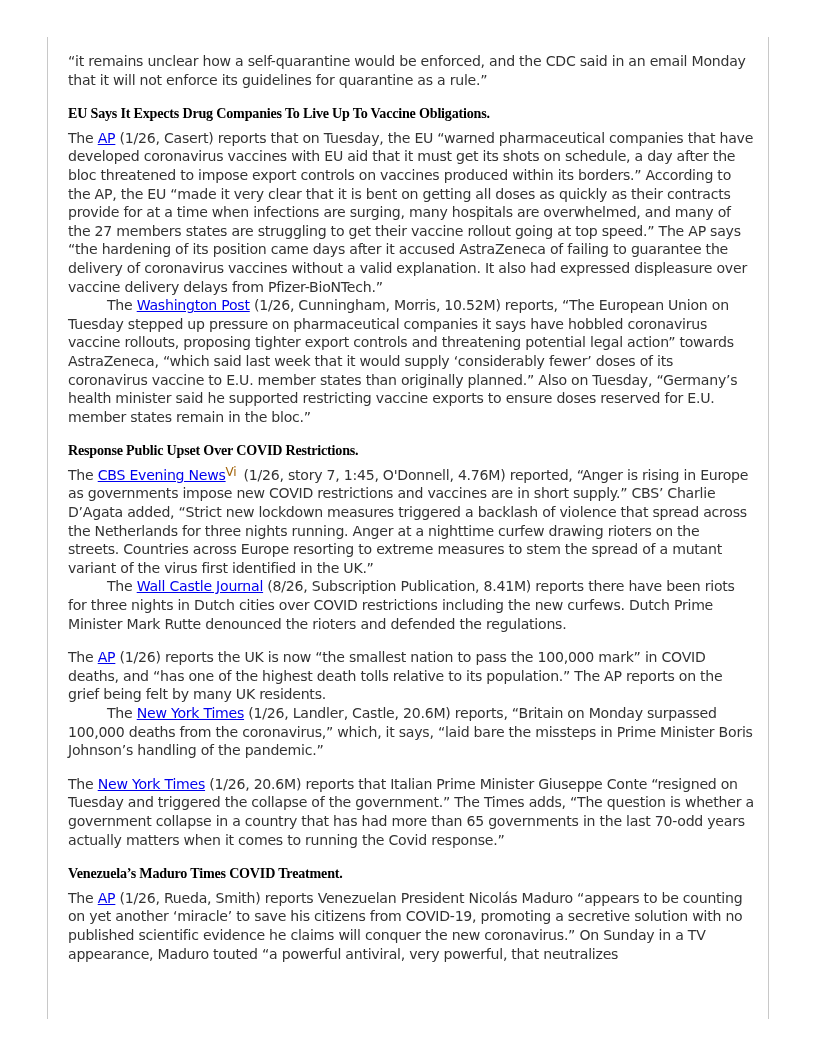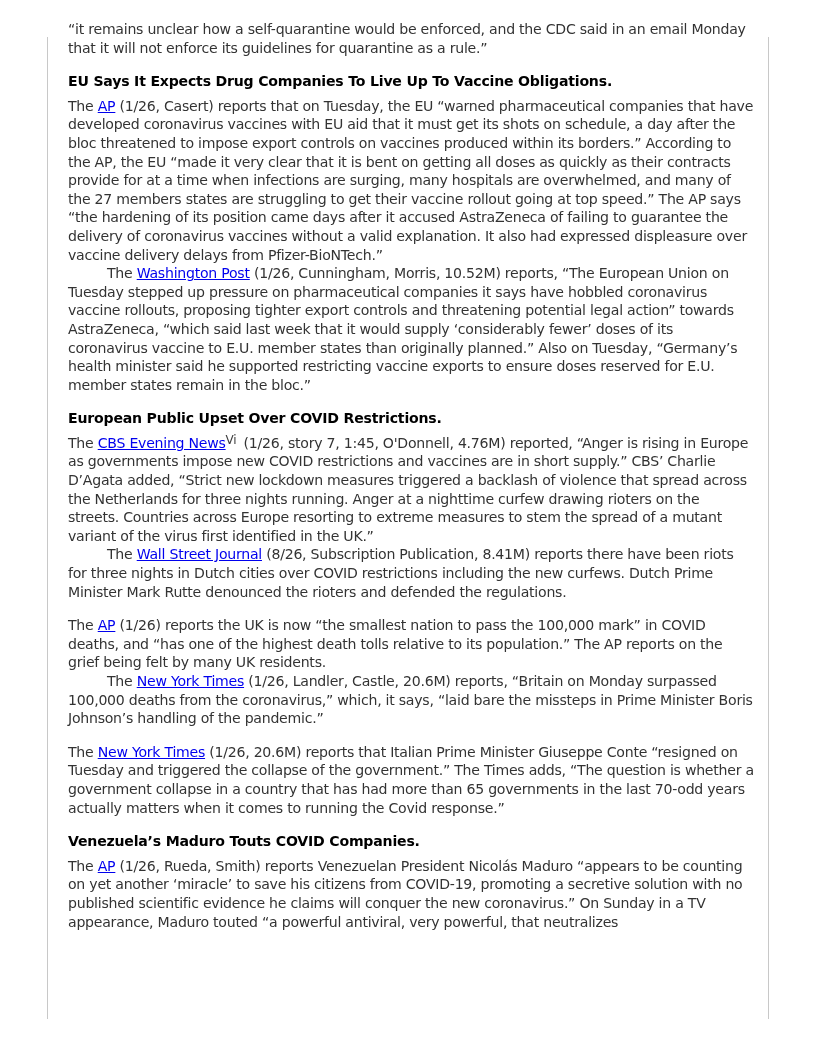--- a/index.html
+++ b/index.html
@@ -27,21 +27,21 @@
       position: absolute;
       left: 768px;
       top: 37px;
       width: 1px;
       height: 982px;
       background: #c8c8c8;
     }
     .content {
       position: absolute;
       left: 68px;
-      top: 20px;
+      top: 52px;
       width: 686px;
       font-size: 14.1px;
       line-height: 18.6px;
       letter-spacing: -0.25px;
     }
     p {
       margin: 0;
     }
     .indent {
       text-indent: 39px;
@@ -52,27 +52,28 @@
       font-weight: bold;
       color: #000000;
       line-height: 18.6px;
       letter-spacing: -0.2px;
     }
     .article {
       margin-top: 15px;
     }
     .article h2 {
       margin-bottom: 6px;
+      font-family: Liberation Serif, serif;
     }
     a {
       color: #0000ee;
       text-decoration: underline;
     }
     sup.vi {
-      color: #404040;
+      color: #a16207;
       font-size: 12px;
       vertical-align: 4px;
       line-height: 0;
       margin-right: 3px;
     }
   </style>
 </head>
 <body>
 
 <div class="page-border-left"></div>
@@ -82,32 +83,32 @@
 
   <p>“it remains unclear how a self-quarantine would be enforced, and the CDC said in an email Monday that it will not enforce its guidelines for quarantine as a rule.”</p>
 
   <div class="article">
     <h2>EU Says It Expects Drug Companies To Live Up To Vaccine Obligations.</h2>
     <p><span>The </span><a href="#">AP</a><span> (1/26, Casert) reports that on Tuesday, the EU “warned pharmaceutical companies that have developed coronavirus vaccines with EU aid that it must get its shots on schedule, a day after the bloc threatened to impose export controls on vaccines produced within its borders.” According to the AP, the EU “made it very clear that it is bent on getting all doses as quickly as their contracts provide for at a time when infections are surging, many hospitals are overwhelmed, and many of the 27 members states are struggling to get their vaccine rollout going at top speed.” The AP says “the hardening of its position came days after it accused AstraZeneca of failing to guarantee the delivery of coronavirus vaccines without a valid explanation. It also had expressed displeasure over vaccine delivery delays from Pfizer-BioNTech.”</span></p>
     <p class="indent"><span>The </span><a href="#">Washington Post</a><span> (1/26, Cunningham, Morris, 10.52M) reports, “The European Union on Tuesday stepped up pressure on pharmaceutical companies it says have hobbled coronavirus vaccine rollouts, proposing tighter export controls and threatening potential legal action” towards AstraZeneca, “which said last week that it would supply ‘considerably fewer’ doses of its coronavirus vaccine to E.U. member states than originally planned.” Also on Tuesday, “Germany’s health minister said he supported restricting vaccine exports to ensure doses reserved for E.U. member states remain in the bloc.”</span></p>
   </div>
 
   <div class="article">
-    <h2>European Public Upset Over COVID Restrictions.</h2>
+    <h2>Response Public Upset Over COVID Restrictions.</h2>
     <p><span>The </span><a href="#">CBS Evening News</a><sup class="vi">Vi</sup><span> (1/26, story 7, 1:45, O'Donnell, 4.76M) reported, “Anger is rising in Europe as governments impose new COVID restrictions and vaccines are in short supply.” CBS’ Charlie D’Agata added, “Strict new lockdown measures triggered a backlash of violence that spread across the Netherlands for three nights running. Anger at a nighttime curfew drawing rioters on the streets. Countries across Europe resorting to extreme measures to stem the spread of a mutant variant of the virus first identified in the UK.”</span></p>
-    <p class="indent"><span>The </span><a href="#">Wall Street Journal</a><span> (8/26, Subscription Publication, 8.41M) reports there have been riots for three nights in Dutch cities over COVID restrictions including the new curfews. Dutch Prime Minister Mark Rutte denounced the rioters and defended the regulations.</span></p>
+    <p class="indent"><span>The </span><a href="#">Wall Castle Journal</a><span> (8/26, Subscription Publication, 8.41M) reports there have been riots for three nights in Dutch cities over COVID restrictions including the new curfews. Dutch Prime Minister Mark Rutte denounced the rioters and defended the regulations.</span></p>
   </div>
 
   <div class="article">
     <p><span>The </span><a href="#">AP</a><span> (1/26) reports the UK is now “the smallest nation to pass the 100,000 mark” in COVID deaths, and “has one of the highest death tolls relative to its population.” The AP reports on the grief being felt by many UK residents.</span></p>
     <p class="indent"><span>The </span><a href="#">New York Times</a><span> (1/26, Landler, Castle, 20.6M) reports, “Britain on Monday surpassed 100,000 deaths from the coronavirus,” which, it says, “laid bare the missteps in Prime Minister Boris Johnson’s handling of the pandemic.”</span></p>
   </div>
 
   <div class="article">
     <p><span>The </span><a href="#">New York Times</a><span> (1/26, 20.6M) reports that Italian Prime Minister Giuseppe Conte “resigned on Tuesday and triggered the collapse of the government.” The Times adds, “The question is whether a government collapse in a country that has had more than 65 governments in the last 70-odd years actually matters when it comes to running the Covid response.”</span></p>
   </div>
 
   <div class="article">
-    <h2>Venezuela’s Maduro Touts COVID Companies.</h2>
+    <h2>Venezuela’s Maduro Times COVID Treatment.</h2>
     <p><span>The </span><a href="#">AP</a><span> (1/26, Rueda, Smith) reports Venezuelan President Nicolás Maduro “appears to be counting on yet another ‘miracle’ to save his citizens from COVID-19, promoting a secretive solution with no published scientific evidence he claims will conquer the new coronavirus.” On Sunday in a TV appearance, Maduro touted “a powerful antiviral, very powerful, that neutralizes</span></p>
   </div>
 
 </div>
 
 </body></html>

